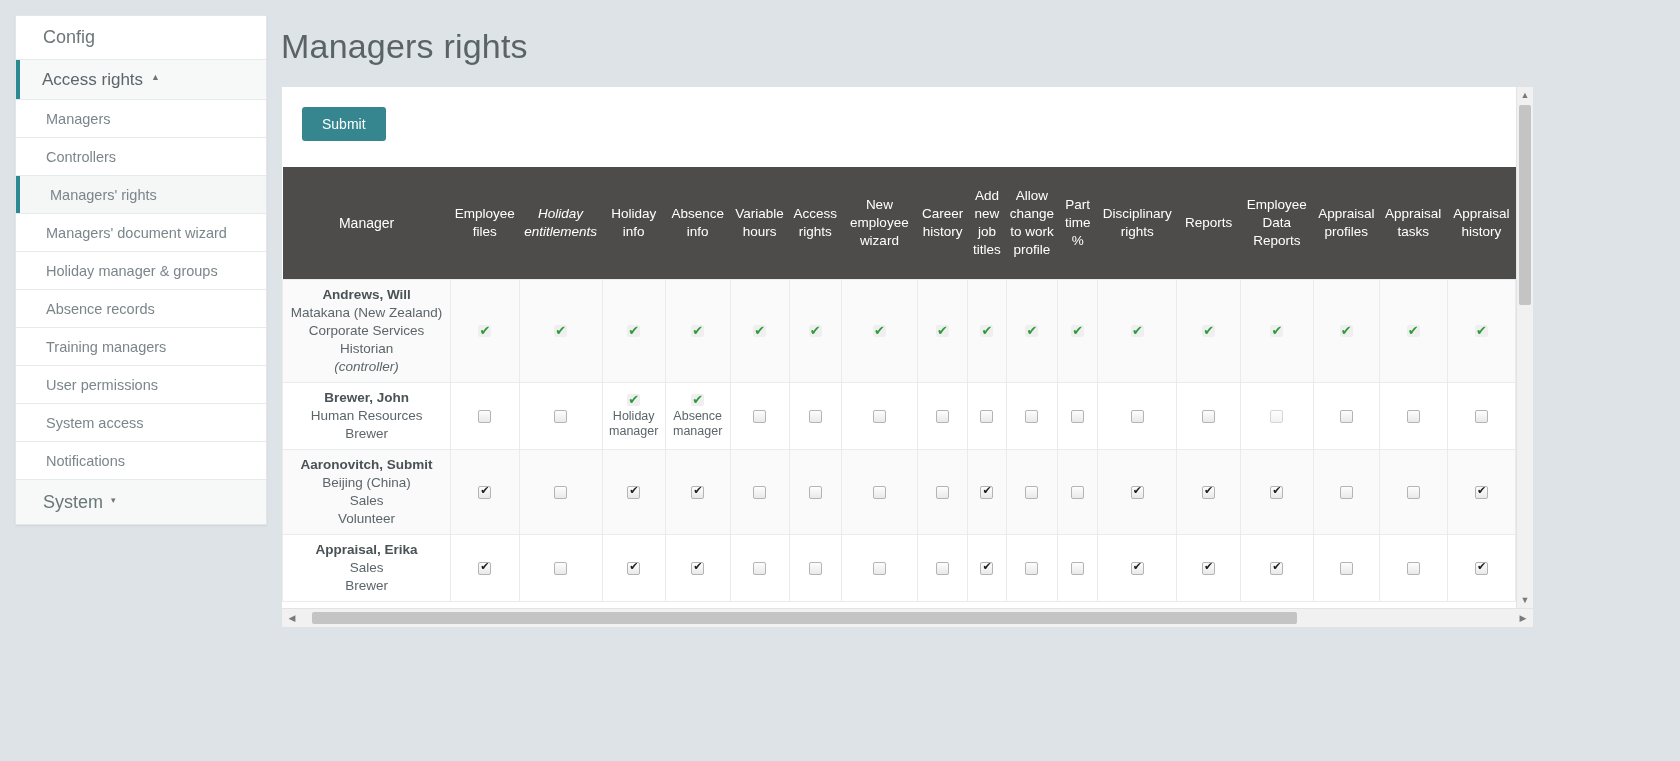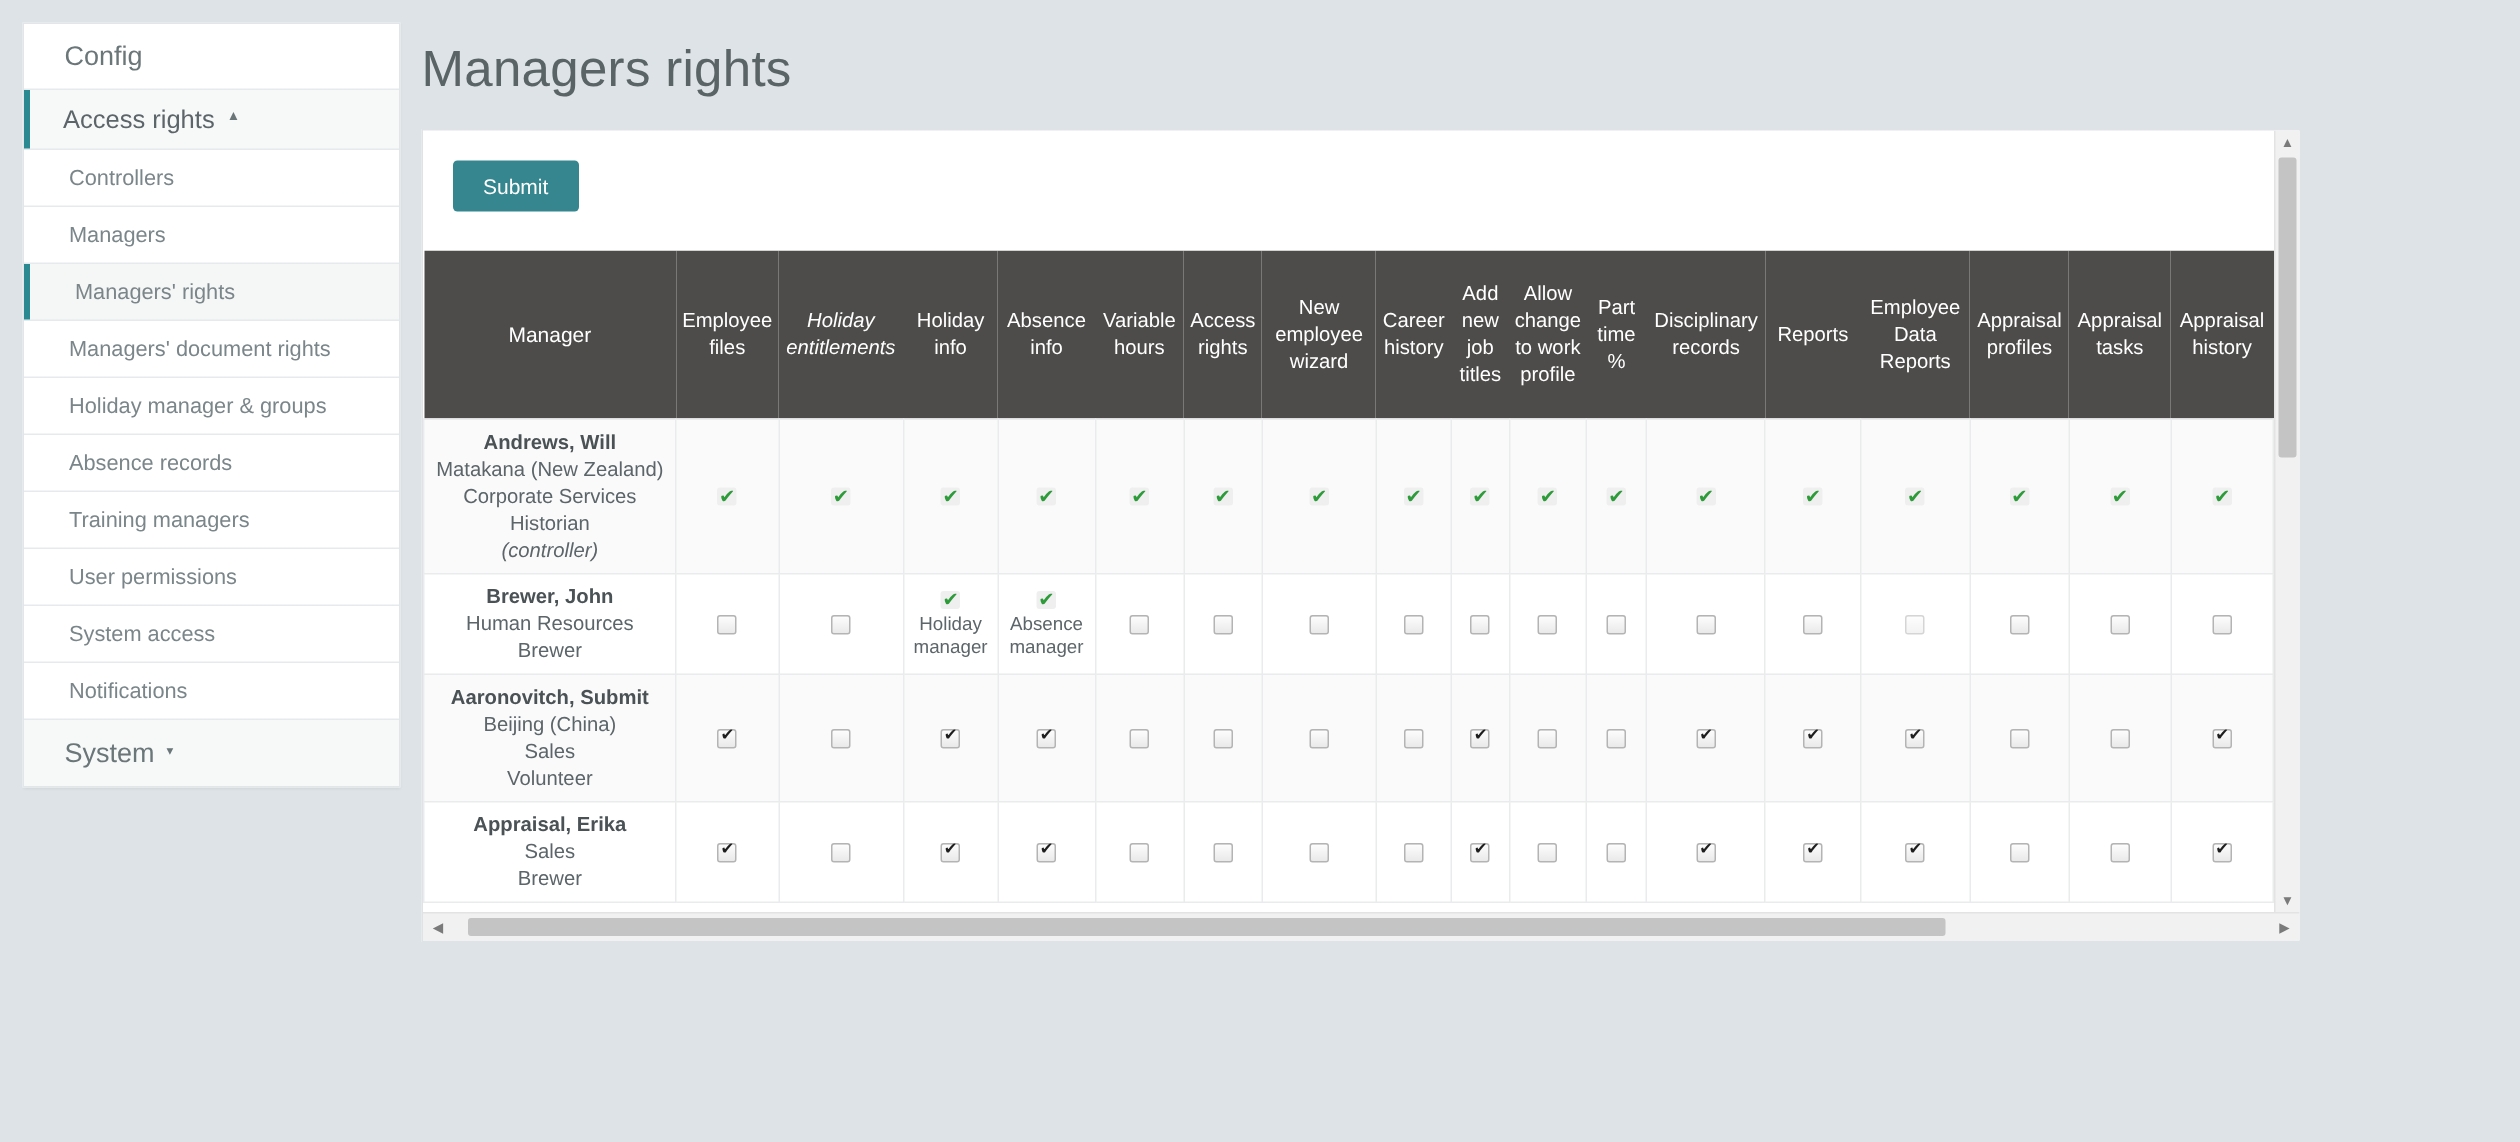--- a/index.html
+++ b/index.html
@@ -172,30 +172,30 @@
     <div class="side-row side-title">
       <span>Config</span>
     </div>
 
     <div class="side-row side-group active-bar">
       <span>Access rights</span>
       <span class="caret">▲</span>
     </div>
 
     <div class="side-row side-sub">
+      <span>Managers</span>
+    </div>
+    <div class="side-row side-sub">
       <span>Controllers</span>
-    </div>
-    <div class="side-row side-sub">
-      <span>Managers</span>
     </div>
     <div class="side-row side-sub selected">
       <span>Managers' rights</span>
     </div>
     <div class="side-row side-sub">
-      <span>Managers' document rights</span>
+      <span>Managers' document wizard</span>
     </div>
     <div class="side-row side-sub">
       <span>Holiday manager &amp; groups</span>
     </div>
     <div class="side-row side-sub">
       <span>Absence records</span>
     </div>
     <div class="side-row side-sub">
       <span>Training managers</span>
     </div>
@@ -234,21 +234,21 @@
                   <th style="width: 86px; font-style: italic;">Holiday entitlements</th>
                   <th style="width: 69px;">Holiday info</th>
                   <th style="width: 69px;">Absence info</th>
                   <th style="width: 62px;">Variable hours</th>
                   <th style="width: 54px;">Access rights</th>
                   <th style="width: 84px;">New employee wizard</th>
                   <th style="width: 52px;">Career history</th>
                   <th style="width: 42px;">Add new job titles</th>
                   <th style="width: 52px;">Allow change to work profile</th>
                   <th style="width: 46px;">Part time %</th>
-                  <th style="width: 82px;">Disciplinary records</th>
+                  <th style="width: 82px;">Disciplinary rights</th>
                   <th style="width: 70px;">Reports</th>
                   <th style="width: 78px;">Employee Data Reports</th>
                   <th style="width: 68px;">Appraisal profiles</th>
                   <th style="width: 72px;">Appraisal tasks</th>
                   <th style="width: 72px;">Appraisal history</th>
                 </tr>
             </thead>
             <tbody id="body-rows">
                 <tr class="odd">
                   <td class="mgr" style="width: 222px;">

